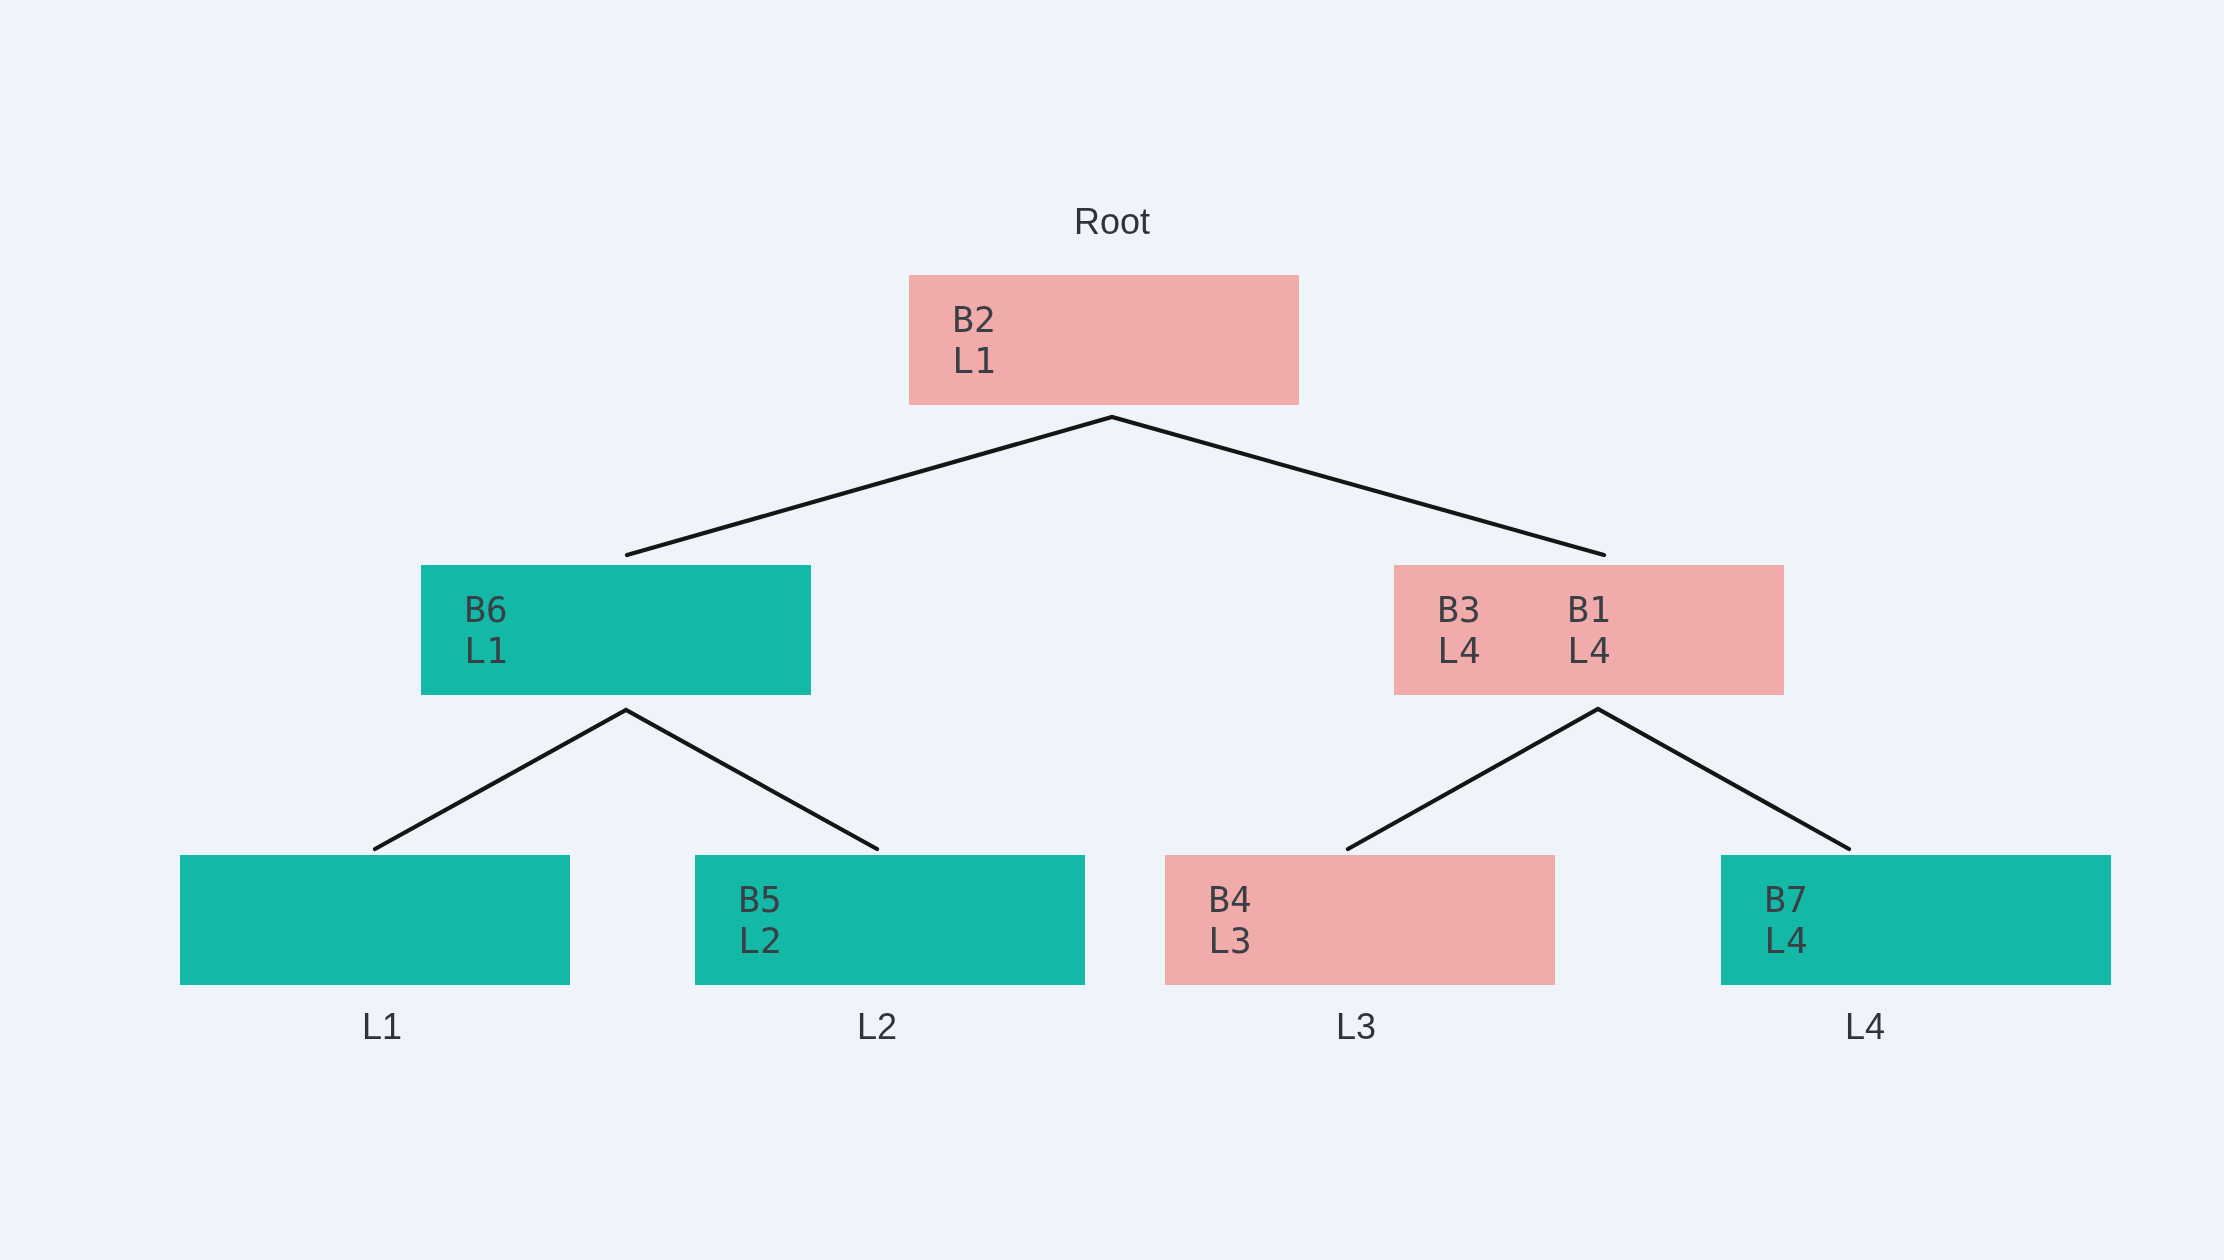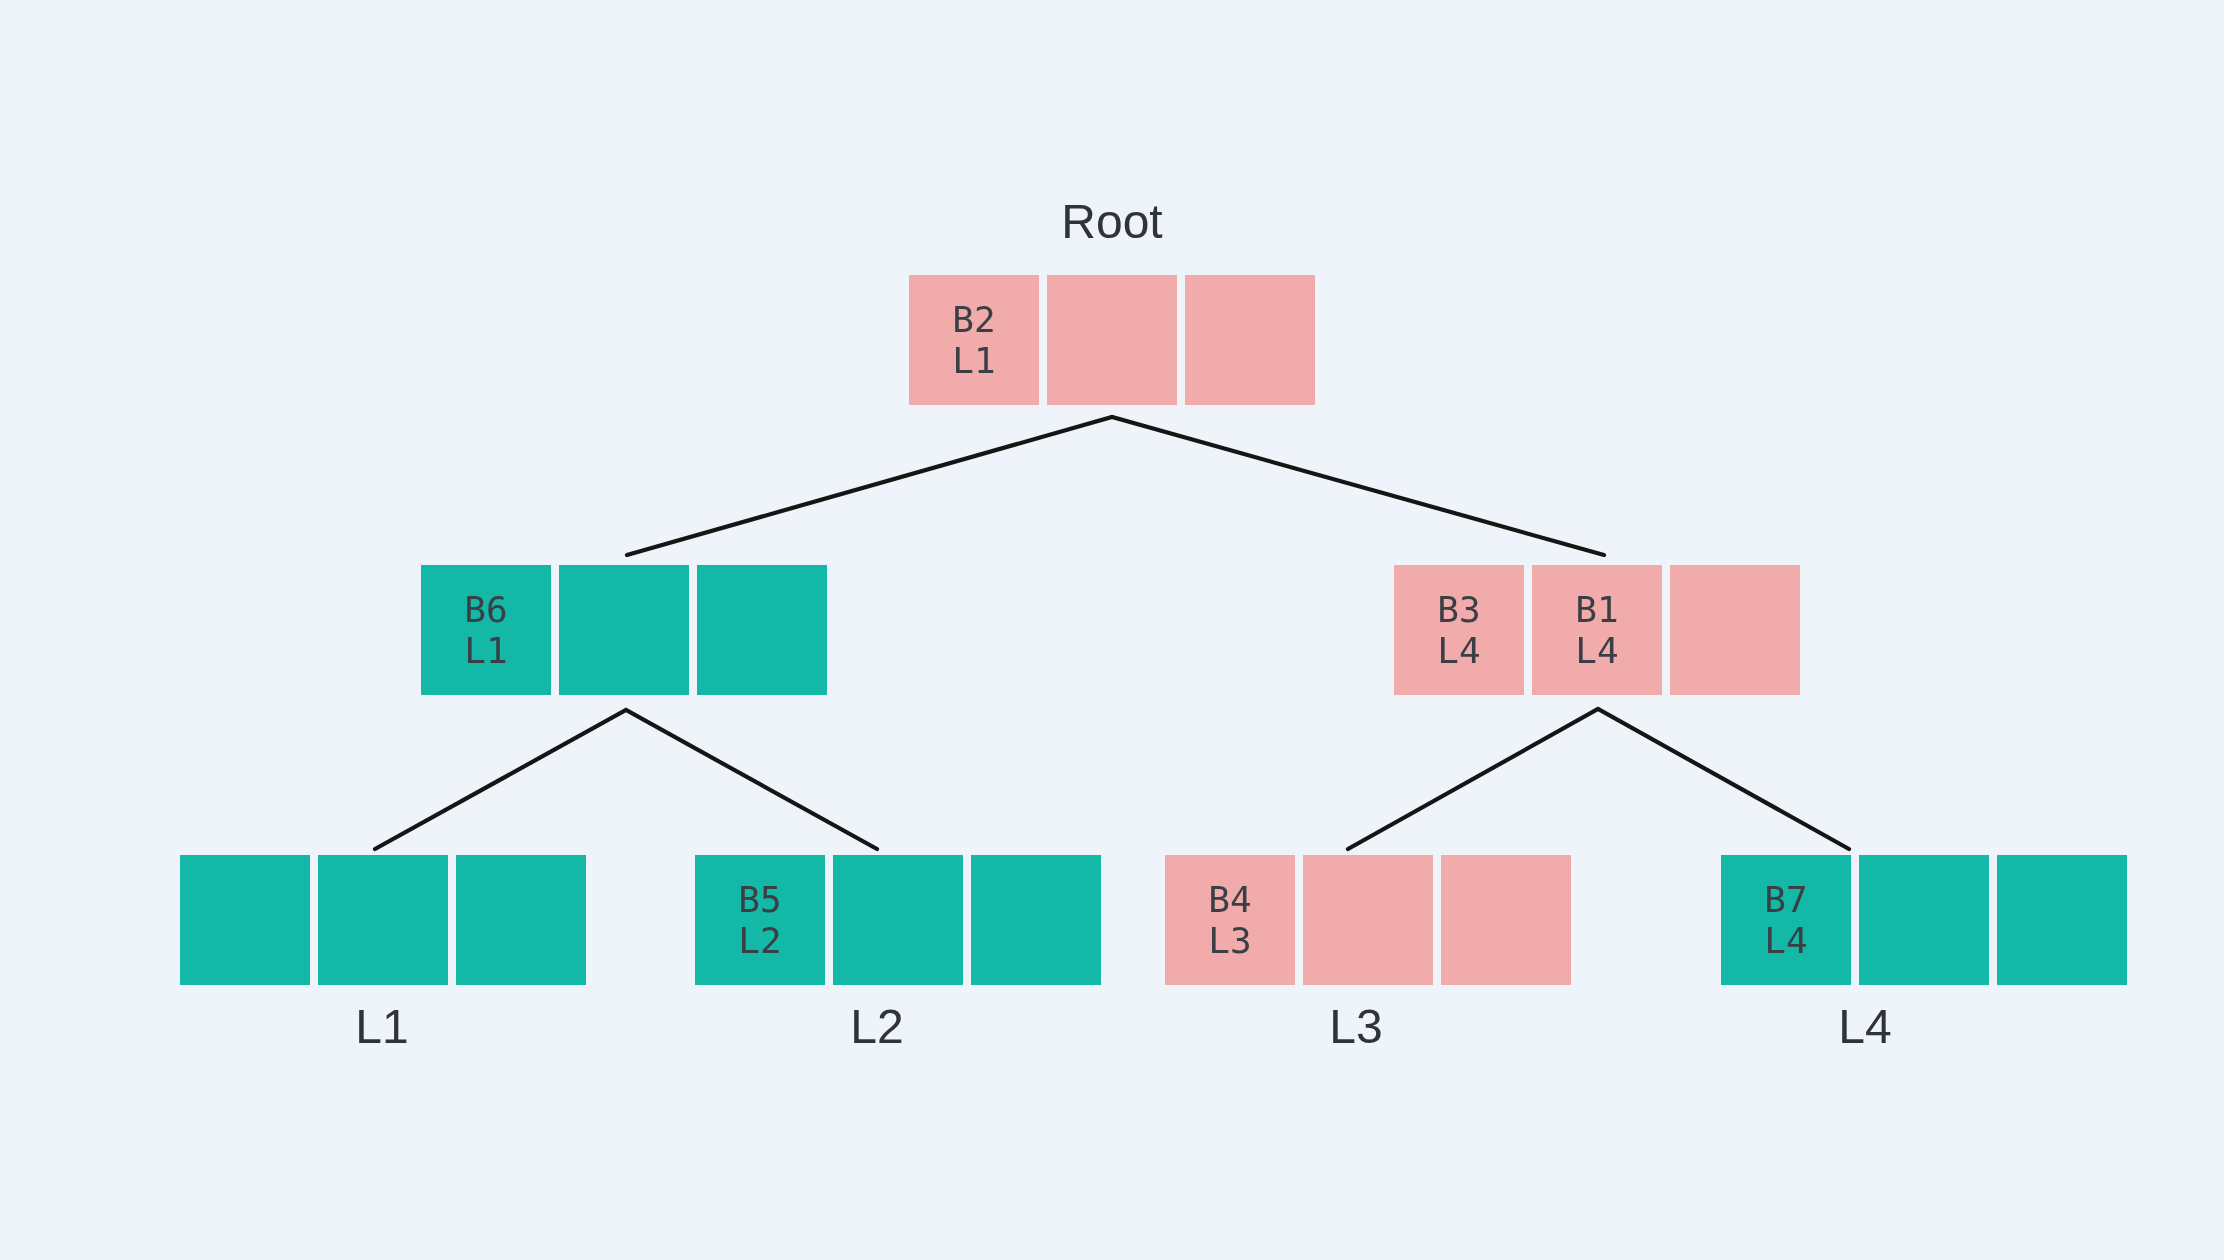--- a/index.html
+++ b/index.html
@@ -5,33 +5,33 @@
   html,body{margin:0;padding:0;background:#EFF4FA;}
   .canvas{
     position:relative;width:2224px;height:1260px;background:#EFF4FA;
     font-family:"Liberation Sans",sans-serif;overflow:hidden;
   }
   .connectors{position:absolute;left:0;top:0;width:2224px;height:1260px;}
   .connectors polyline{
     fill:none;stroke:#151515;stroke-width:4.2;
     stroke-linecap:round;stroke-linejoin:miter;
   }
-  .node{position:absolute;display:flex;gap:8px;}
+  .node{position:absolute;display:flex;}
   .cell{
     width:130px;height:130px;flex:0 0 130px;
     display:flex;flex-direction:column;align-items:center;justify-content:center;
     font-family:"DejaVu Sans Mono","Liberation Mono",monospace;
     font-size:36px;line-height:41px;color:#3A3F45;text-align:center;
   }
   .pink .cell{background:#F2ABAB;}
   .blue .cell{background:#14b8a6;}
   .cell-line{display:block;white-space:pre;}
   .node-label{
     position:absolute;width:260px;text-align:center;
-    font-size:48px;line-height:44px;color:#2F3439;
+    font-size:36px;line-height:44px;color:#2F3439;
   }
 </style>
 </head>
 <body>
 
 <div class="canvas">
 
   <svg class="connectors" width="2224" height="1260" viewBox="0 0 2224 1260" aria-hidden="true">
     <polyline points="627,555 1112,417 1604,555"></polyline>
     <polyline points="375,849 626,710 877,849"></polyline>

